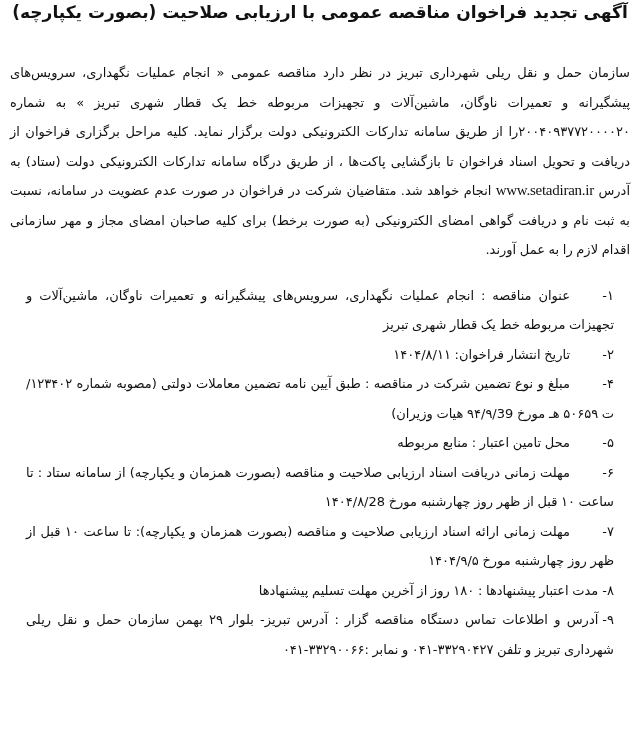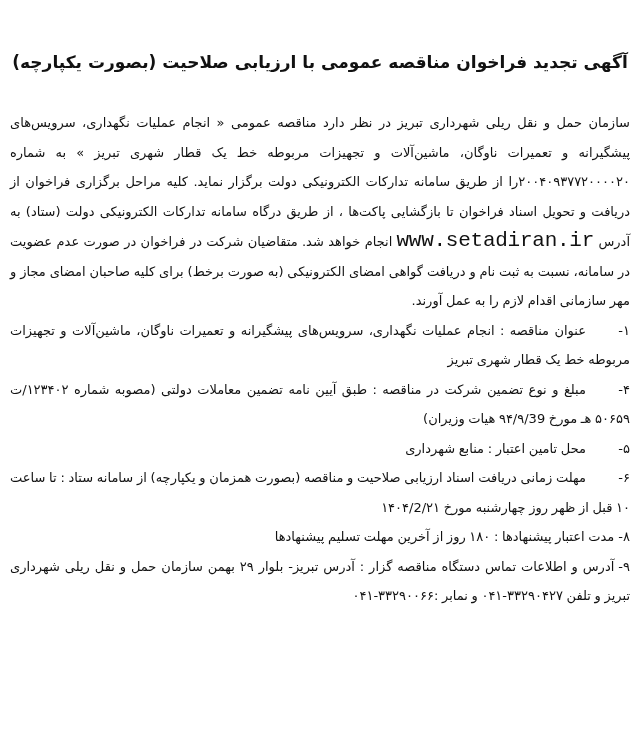--- a/index.html
+++ b/index.html
@@ -17,44 +17,43 @@
     }
     .page {
       position: relative;
       width: 640px;
       height: 756px;
       box-sizing: border-box;
       padding: 0 10px 0 10px;
     }
     .title {
       margin: 0;
-      padding-top: 50px;
       text-align: center;
       font-size: 17px;
       font-weight: bold;
       line-height: 24px;
       letter-spacing: -0.2px;
     }
     .intro {
       margin: 34px 0 0 0;
       font-size: 13px;
       line-height: 29.5px;
       text-align: justify;
       text-align-last: right;
       letter-spacing: -0.25px;
       word-spacing: -0.5px;
     }
     .latin {
-      font-family: Liberation Mono, monospace;
-      font-size: 21px;
+      font-family: Liberation Serif, serif;
+      font-size: 15px;
       direction: ltr;
       unicode-bidi: embed;
     }
     .items {
-      margin: 0;
+      margin: 16px;
       padding: 0;
       list-style: none;
       font-size: 13px;
       line-height: 29.5px;
       letter-spacing: -0.25px;
       word-spacing: -0.5px;
     }
     .item {
       text-align: justify;
       text-align-last: right;
@@ -72,20 +71,22 @@
 <body>
 
 <div class="page">
 
   <h1 class="title">آگهی تجدید فراخوان مناقصه عمومی با ارزیابی صلاحیت (بصورت یکپارچه)</h1>
 
   <p class="intro"><span>سازمان حمل و نقل ریلی شهرداری تبریز در نظر دارد مناقصه عمومی « انجام عملیات نگهداری، سرویس‌های پیشگیرانه و تعمیرات ناوگان، ماشین‌آلات و تجهیزات مربوطه خط یک قطار شهری تبریز » به شماره ۲۰۰۴۰۹۳۷۷۲۰۰۰۰۲۰را از طریق سامانه تدارکات الکترونیکی دولت برگزار نماید. کلیه مراحل برگزاری فراخوان از دریافت و تحویل اسناد فراخوان تا بازگشایی پاکت‌ها ، از طریق درگاه سامانه تدارکات الکترونیکی دولت (ستاد) به آدرس</span> <span class="latin">www.setadiran.ir</span> <span>انجام خواهد شد. متقاضیان شرکت در فراخوان در صورت عدم عضویت در سامانه، نسبت به ثبت نام و دریافت گواهی امضای الکترونیکی (به صورت برخط) برای کلیه صاحبان امضای مجاز و مهر سازمانی اقدام لازم را به عمل آورند.</span></p>
 
   <ul class="items">
     <li class="item"><span class="num">۱-</span><span>عنوان مناقصه :  انجام عملیات نگهداری، سرویس‌های پیشگیرانه و تعمیرات ناوگان، ماشین‌آلات و تجهیزات مربوطه خط یک قطار شهری تبریز</span></li>
+    <li class="item"><span class="num">۲-</span><span>تاریخ انتشار فراخوان: ۱۴۰۴/۸/۱۱</span></li>
     <li class="item"><span class="num">۴-</span><span>مبلغ و نوع تضمین شرکت در مناقصه : طبق آیین نامه تضمین معاملات دولتی (مصوبه شماره ۱۲۳۴۰۲/ت ۵۰۶۵۹ هـ مورخ ۹۴/۹/39 هیات وزیران)</span></li>
-    <li class="item"><span class="num">۵-</span><span>محل تامین اعتبار : منابع شهرداری</span></li>
-    <li class="item"><span class="num">۶-</span><span>مهلت زمانی دریافت اسناد ارزیابی صلاحیت و مناقصه (بصورت همزمان و یکپارچه) از سامانه ستاد : تا ساعت ۱۰ قبل از ظهر روز چهارشنبه مورخ ۱۴۰۴/2/۲۱</span></li>
+    <li class="item"><span class="num">۵-</span><span>محل تامین اعتبار : منابع مربوطه</span></li>
+    <li class="item"><span class="num">۶-</span><span>مهلت زمانی دریافت اسناد ارزیابی صلاحیت و مناقصه (بصورت همزمان و یکپارچه) از سامانه ستاد : تا ساعت ۱۰ قبل از ظهر روز چهارشنبه مورخ ۱۴۰۴/۸/28</span></li>
+    <li class="item"><span class="num">۷-</span><span>مهلت زمانی ارائه اسناد ارزیابی صلاحیت و مناقصه (بصورت همزمان و یکپارچه): تا ساعت ۱۰ قبل از ظهر روز چهارشنبه مورخ ۱۴۰۴/۹/۵</span></li>
     <li class="item plain"><span class="num">۸-</span><span>مدت اعتبار پیشنهادها : ۱۸۰ روز از آخرین مهلت تسلیم پیشنهادها</span></li>
     <li class="item plain"><span class="num">۹-</span><span>آدرس و اطلاعات تماس دستگاه مناقصه گزار : آدرس تبریز- بلوار ۲۹ بهمن سازمان حمل و نقل ریلی شهرداری تبریز و تلفن ۳۳۲۹۰۴۲۷-۰۴۱ و نمابر :۳۳۲۹۰۰۶۶-۰۴۱</span></li>
   </ul>
 
 </div>
 
 </body></html>

